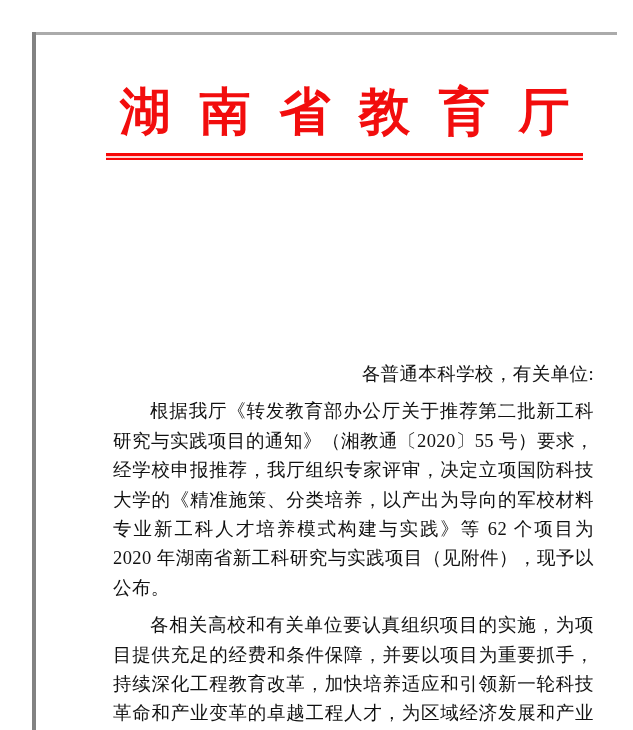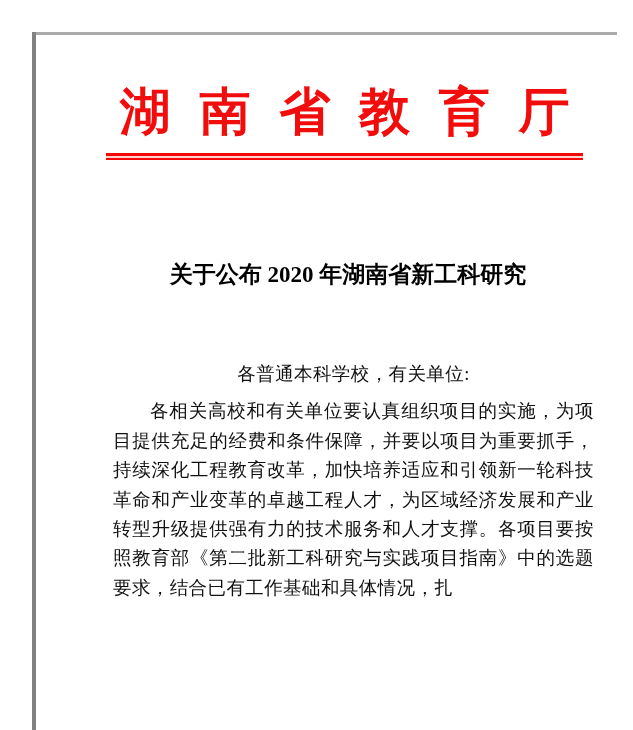--- a/index.html
+++ b/index.html
@@ -69,21 +69,21 @@
   .body-text {
     position: absolute;
     top: 320px; left: 73px;
     width: 497px;
     font-size: 18.5px;
     line-height: 29.4px;
     color: #111;
     text-align: justify;
     letter-spacing: 0.4px;
   }
-  .salutation { text-align: center; }
+  .salutation { text-align: right; }
   .para {
     text-indent: 2em;
     margin-top: 2px;
   }
 
   .footer-divider {
     position: absolute;
     top: 712px; left: 77px;
     width: 485px; height: 7px;
     border-top: 2px solid #ff9d9d;
@@ -98,23 +98,24 @@
 
   <div class="edge-top"></div>
   <div class="edge-left"></div>
 
   <div class="agency-name">湖 南 省 教 育 厅</div>
 
   <div class="header-divider"></div>
 
 
   <div class="notice-title">
-    <span>关于公布 2020 年湖南省新工科研究</span><br>
+    <br>
   </div>
 
   <div class="body-text">
     <div class="salutation">各普通本科学校，有关单位:</div>
+    <p class="para">根据我厅《转发教育部办公厅关于推荐第二批新工科研究与实践项目的通知》（湘教通〔2020〕55 号）要求，经学校申报推荐，我厅组织专家评审，决定立项国防科技大学的《精准施策、分类培养，以产出为导向的军校材料专业新工科人才培养模式构建与实践》等 62 个项目为 2020 年湖南省新工科研究与实践项目（见附件），现予以公布。</p>
     <p class="para">各相关高校和有关单位要认真组织项目的实施，为项目提供充足的经费和条件保障，并要以项目为重要抓手，持续深化工程教育改革，加快培养适应和引领新一轮科技革命和产业变革的卓越工程人才，为区域经济发展和产业转型升级提供强有力的技术服务和人才支撑。各项目要按照教育部《第二批新工科研究与实践项目指南》中的选题要求，结合已有工作基础和具体情况，扎</p>
   </div>
 
   <div class="footer-divider"></div>
 
 </div>
 
 </body></html>

